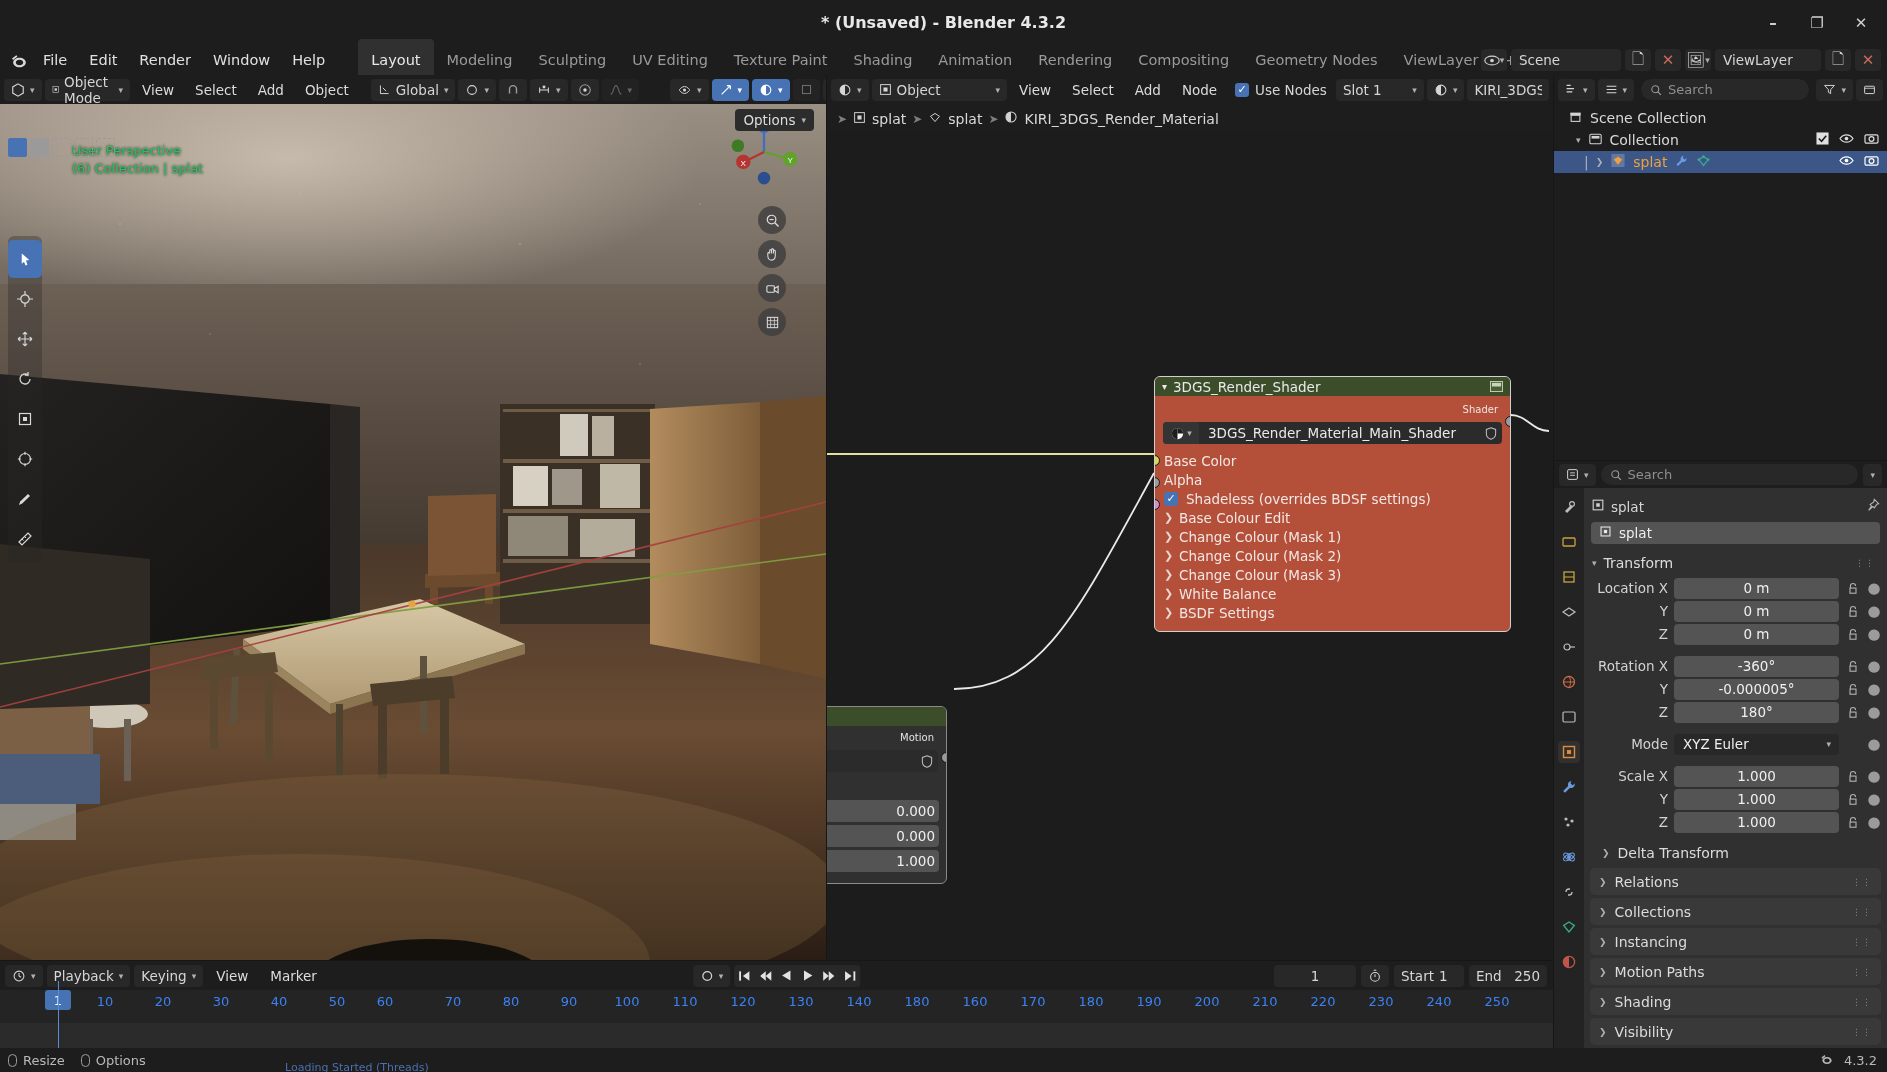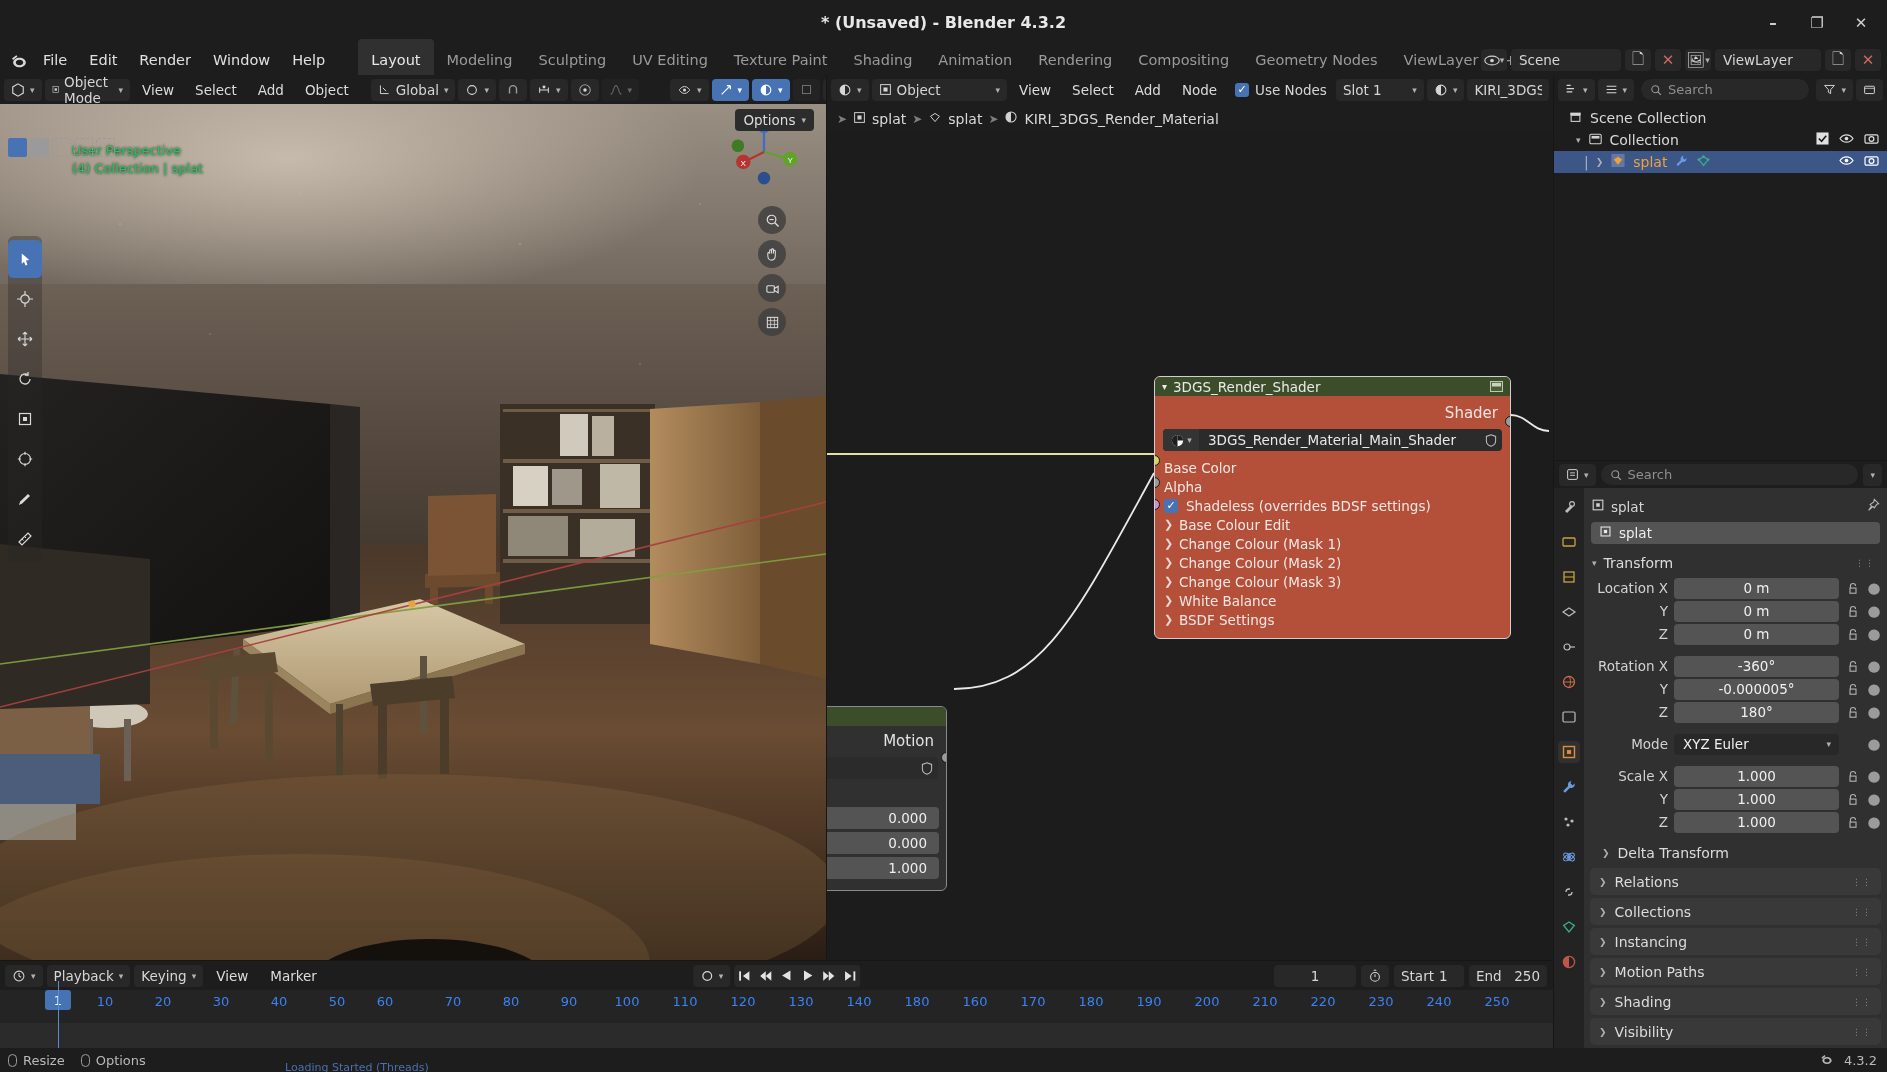--- a/index.html
+++ b/index.html
@@ -68,34 +68,34 @@
   .bc-sep { color:#7e7e7e; font-size:12px; }
   .checkbox { width:14px; height:14px; background:#4772b3; border-radius:3px; display:inline-flex;
               align-items:center; justify-content:center; color:#fff; font-size:11px; line-height:1;}
 
   
   #node-main { position:absolute; left:327px; top:243px; width:357px; background:#b4503a;
                border:1px solid #cfcfcf; border-radius:6px; overflow:hidden; }
   #node-main .nhead { height:19px; background:#3c4d2a; display:flex; align-items:center; gap:6px;
                       padding:0 7px; font-size:13.5px; color:#e9e9e9;}
   .nbody { padding:6px 0 9px 0; }
-  .n-outrow { display:flex; justify-content:flex-end; padding:2px 12px 4px 0; font-size:15px; color:#efe4e1;}
+  .n-outrow { display:flex; justify-content:flex-end; padding:2px 12px 4px 0; font-size:10px; color:#efe4e1;}
   .n-idrow { display:flex; align-items:center; margin:3px 8px 7px 8px; height:22px; background:#2b2b2b; border-radius:4px;}
   .n-idicon { width:36px; height:22px; background:#343434; border-radius:4px 0 0 4px; display:flex;
               align-items:center; justify-content:center; gap:2px;}
   .n-idname { flex:1; font-size:13.5px; color:#e9e9e9; padding-left:9px; }
   .n-idshield { width:22px; display:flex; align-items:center; justify-content:center; }
   .n-row { display:flex; align-items:center; gap:6px; padding:1.5px 9px; font-size:13.5px; color:#f2e7e4;}
   .n-row .exp { color:#e9d7d2; font-size:11px; width:9px; display:inline-block;}
   .sock { position:absolute; width:11px; height:11px; border-radius:50%; border:1px solid #161616;}
   #node-value { position:absolute; left:-115px; top:573px; width:235px; background:#303030;
                 border:1px solid #8a8a8a; border-radius:6px; overflow:hidden;}
   #node-value .nhead { height:19px; background:#3c4d2a; }
   .vrow { height:22px; margin:3px 7px; background:#545454; border-radius:4px; display:flex;
-          align-items:center; justify-content:flex-end; padding-right:12px; font-size:13.5px; color:#efefef;}
+          align-items:center; justify-content:flex-end; padding-right:4px; font-size:13.5px; color:#efefef;}
 
   
   #outliner { position:absolute; left:1554px; top:0; right:0; height:385px; background:#1d1d1d;}
   #ol-header { height:29px; background:#1d1d1d; display:flex; align-items:center; padding:0 4px; gap:3px;}
   .ol-row { height:22px; display:flex; align-items:center; gap:7px; padding-left:10px; font-size:14px; color:#d9d9d9; position:relative;}
   .ol-row.sel { background:#3b5687; }
   .ol-right { position:absolute; right:8px; display:flex; gap:10px; align-items:center;}
   #ol-body { padding-top:3px; }
   .search-box { background:#282828; border-radius:11px; height:21px; display:flex; align-items:center;
                 padding:0 9px; gap:6px; font-size:13px; color:#8f8f8f; }
@@ -409,21 +409,21 @@
 
         <ellipse cx="430" cy="880" rx="120" ry="45" fill="#14100c"></ellipse>
 
         <line x1="0" y1="560" x2="826" y2="450" stroke="#7f9f3f" stroke-width="1.6" opacity="0.95"></line>
         <line x1="0" y1="603" x2="826" y2="398" stroke="#a8413f" stroke-width="1.6" opacity="0.95"></line>
         <circle cx="412" cy="500" r="3.6" fill="#e8a33d"></circle>
       </svg>
 
       <div id="vp-overlay-text">
         <div>User Perspective</div>
-        <div>(4) Collection | splat</div>
+        <div>(6) Collection | splat</div>
       </div>
 
       <div id="options-pill">
         <span>Options</span>
         <span class="chev">▾</span>
       </div>
 
       <div id="mode-icons">
         <div class="mi on"></div>
         <div class="mi" style="border-style:solid;background:#9a9a9a"></div>

